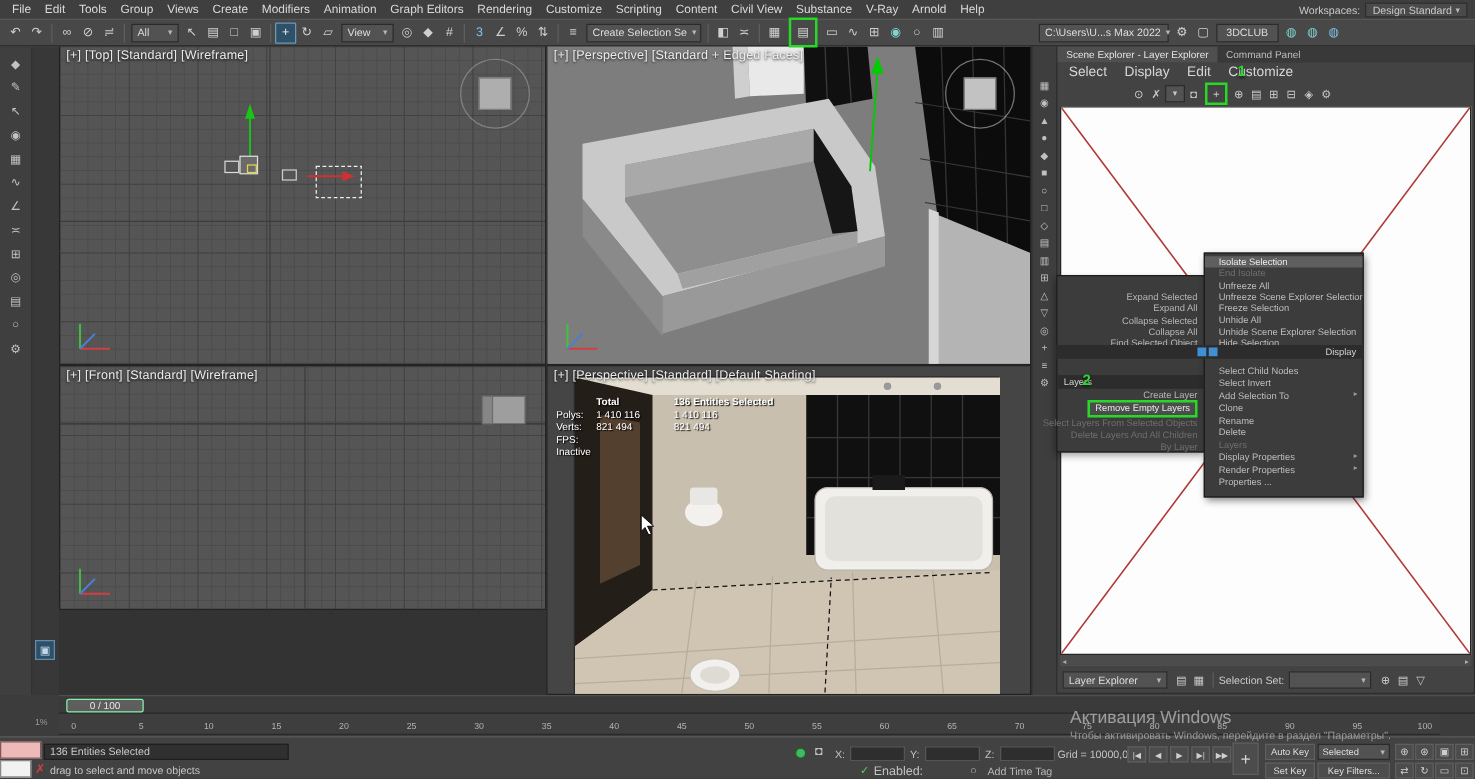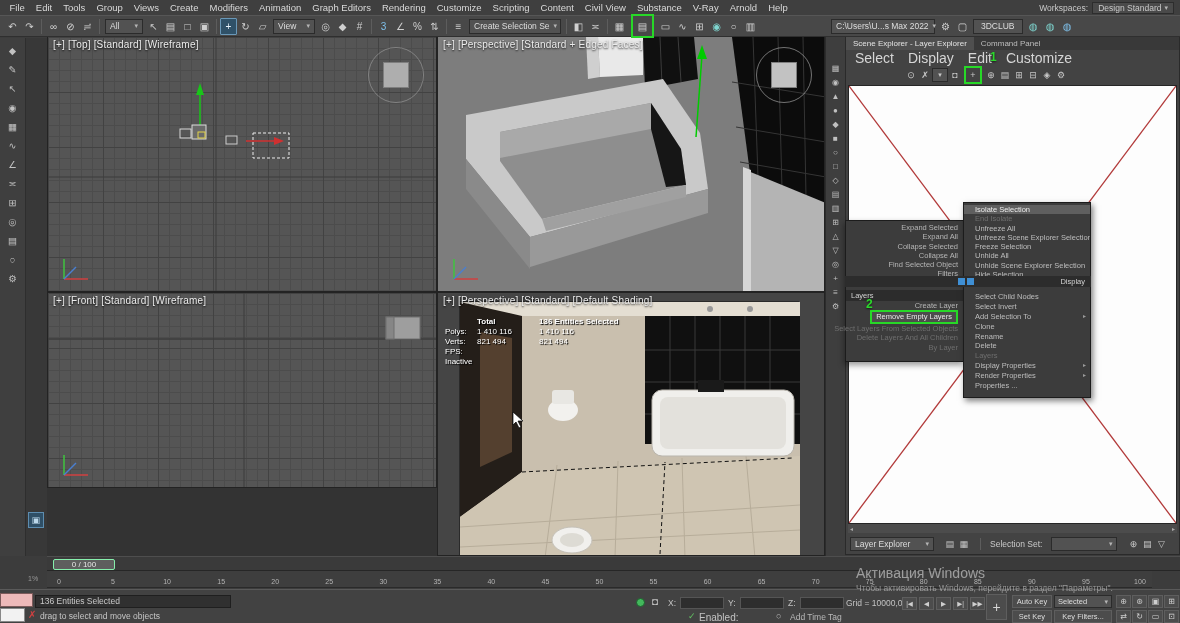--- a/index.html
+++ b/index.html
@@ -52,37 +52,37 @@
   .renderarea{position:absolute;left:21px;top:8px;width:340px;height:256px;z-index:2;border:1px solid #2a2a2a}
   .stats{position:absolute;left:7px;top:24px;z-index:7;display:grid;grid-template-columns:32px 62px auto;font-size:8px;color:#fff;text-shadow:1px 1px 1px #000;line-height:10px}
   .stats .s-h{font-weight:bold}
   .cursor{position:absolute;z-index:8}
 
   
   .expl{position:absolute;left:845px;top:36px;width:335px;height:519px;background:#434343;border:1px solid #2a2a2a;z-index:10}
   .expl-tabs{height:13px;display:flex;background:#393939;font-size:8px;color:#bdbdbd}
   .expl-tab{padding:1px 7px;display:flex;align-items:center;white-space:nowrap}
   .expl-tab.active{background:#4f4f4f;color:#e3e3e3}
-  .expl-menu{height:15px;display:flex;align-items:center;font-size:14px;color:#d6d6d6;padding-left:2px}
+  .expl-menu{height:15px;display:flex;align-items:center;font-size:11px;color:#d6d6d6;padding-left:2px}
   .expl-menu .em-item{padding:0 7px}
   .expl-tools{height:20px;display:flex;align-items:center;padding-left:58px;gap:2px;position:relative}
   .eico{width:14px;height:14px;display:inline-flex;align-items:center;justify-content:center;color:#c6c6c6;font-size:9px}
   .eico.drop{width:16px;background:#525252;border:1px solid #2b2b2b;font-size:7px}
   .egreen{border:2px solid #27d827;width:18px;height:18px;display:inline-flex;align-items:center;justify-content:center}
   .expl-content{position:absolute;left:2px;right:2px;top:48px;bottom:30px;background:#fdfdfd;border:1px solid #262626}
   .expl-hscroll{position:absolute;left:2px;right:2px;bottom:21px;height:9px;background:#4c4c4c;display:flex;justify-content:space-between;align-items:center;font-size:6px;color:#aaa;padding:0 2px}
-  .expl-bottom{position:absolute;left:0;right:0;bottom:0;height:20px;background:#434343;display:flex;align-items:center;gap:9px;padding:0 4px;font-size:8.5px;color:#cacaca}
+  .expl-bottom{position:absolute;left:0;right:0;bottom:0;height:20px;background:#434343;display:flex;align-items:center;gap:4px;padding:0 4px;font-size:8.5px;color:#cacaca}
   .ebtn-drop{display:flex;align-items:center;justify-content:space-between;background:#525252;border:1px solid #2b2b2b;height:14px;padding:0 4px;gap:4px;color:#ddd}
   .w84{width:84px}.w66{width:66px}
   .vsep{width:1px;height:12px;background:#5d5d5d}
 
   
   .cmenu{position:absolute;left:845px;top:202px;width:246px;height:198px;z-index:40;font-size:7.5px}
   .cm-right{position:absolute;right:0;top:0;width:128px;height:196px;background:#3c3c3c;border:1px solid #1c1c1c;box-shadow:2px 3px 6px rgba(0,0,0,.5);z-index:2;padding-top:2px}
-  .cm-left{position:absolute;left:0;top:18px;width:119px;height:142px;background:#3c3c3c;border:1px solid #1c1c1c;box-shadow:-1px 3px 6px rgba(0,0,0,.4);z-index:1;padding-top:2px}
+  .cm-left{position:absolute;left:0;top:18px;width:119px;height:142px;background:#3c3c3c;border:1px solid #1c1c1c;box-shadow:-1px 3px 6px rgba(0,0,0,.4);z-index:1;padding-top:12px}
   .cmi{height:9.3px;line-height:9.3px;padding:0 4px 0 11px;color:#bdbdbd;white-space:nowrap;overflow:hidden;display:flex;justify-content:space-between}
   .cm-bot .cmi{height:9.8px;line-height:9.8px}
   .cmi.hl{background:#5f5f5f;color:#ececec}
   .cmi.dim{color:#6e6e6e}
   .cm-arrow{color:#9a9a9a;font-size:6px}
   .cm-hdr{height:11px;line-height:11px;background:#2c2c2c;color:#d2d2d2;padding:0 5px}
   .cm-dispbar{position:absolute;left:0;top:74px;width:246px;height:11px;background:#2c2c2c;z-index:3;display:flex;align-items:center;padding-left:113px;color:#d2d2d2}
   .cm-dispbar .sq{width:7px;height:7px;background:#3f8fd4;margin-right:2px}
   .cm-dispbar .lbl{margin-left:auto;padding-right:6px}
   .cml-row{display:flex;justify-content:flex-end;align-items:center;min-height:9.3px;padding-right:5px}

